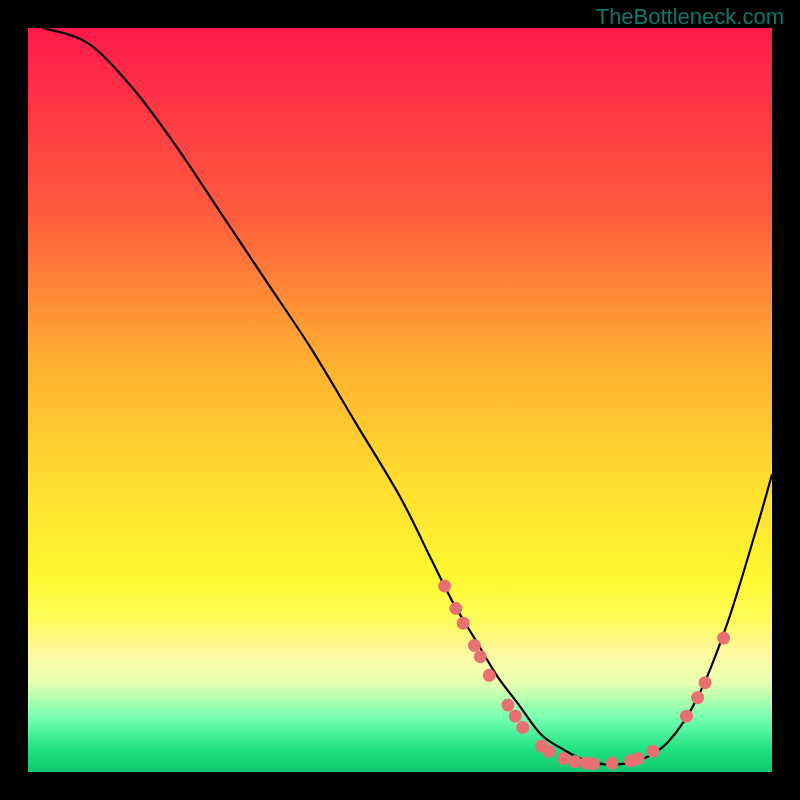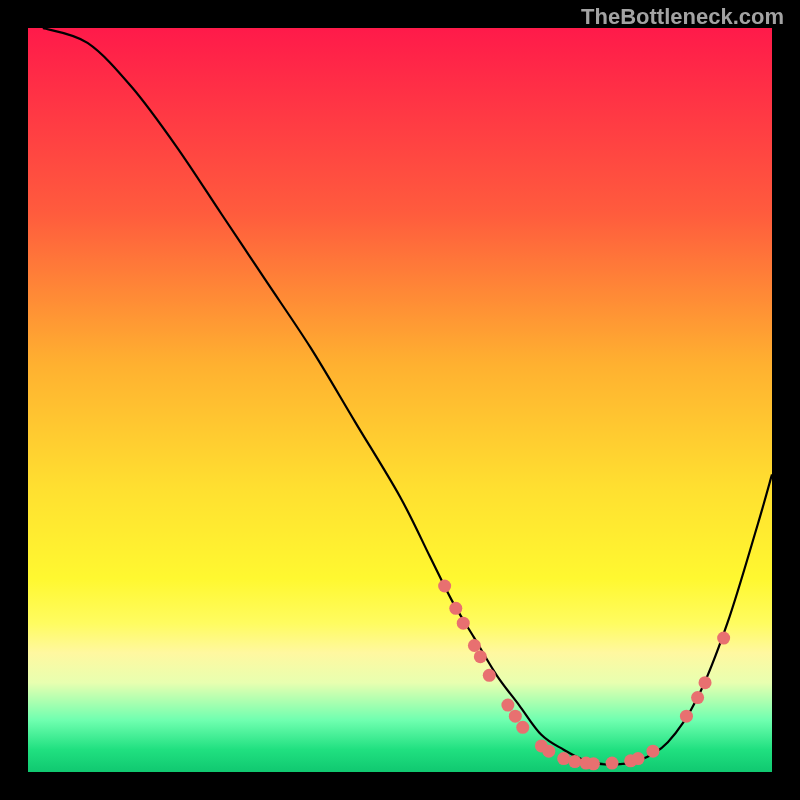--- a/index.html
+++ b/index.html
@@ -7,23 +7,23 @@
     width: 800px;
     height: 800px;
     background: #000;
     position: relative;
     font-family: Arial, sans-serif;
   }
   .watermark {
     position: absolute;
     top: 4px;
     right: 16px;
-    color: #a3a3a3;
+    color: #0f766e;
     font-size: 22px;
-    font-weight: bold;
+    font-weight: normal;
     z-index: 10;
   }
   .plot-area {
     position: absolute;
     top: 28px;
     left: 28px;
     width: 744px;
     height: 744px;
     background: linear-gradient(to bottom,
       #ff1a4a 0%,

